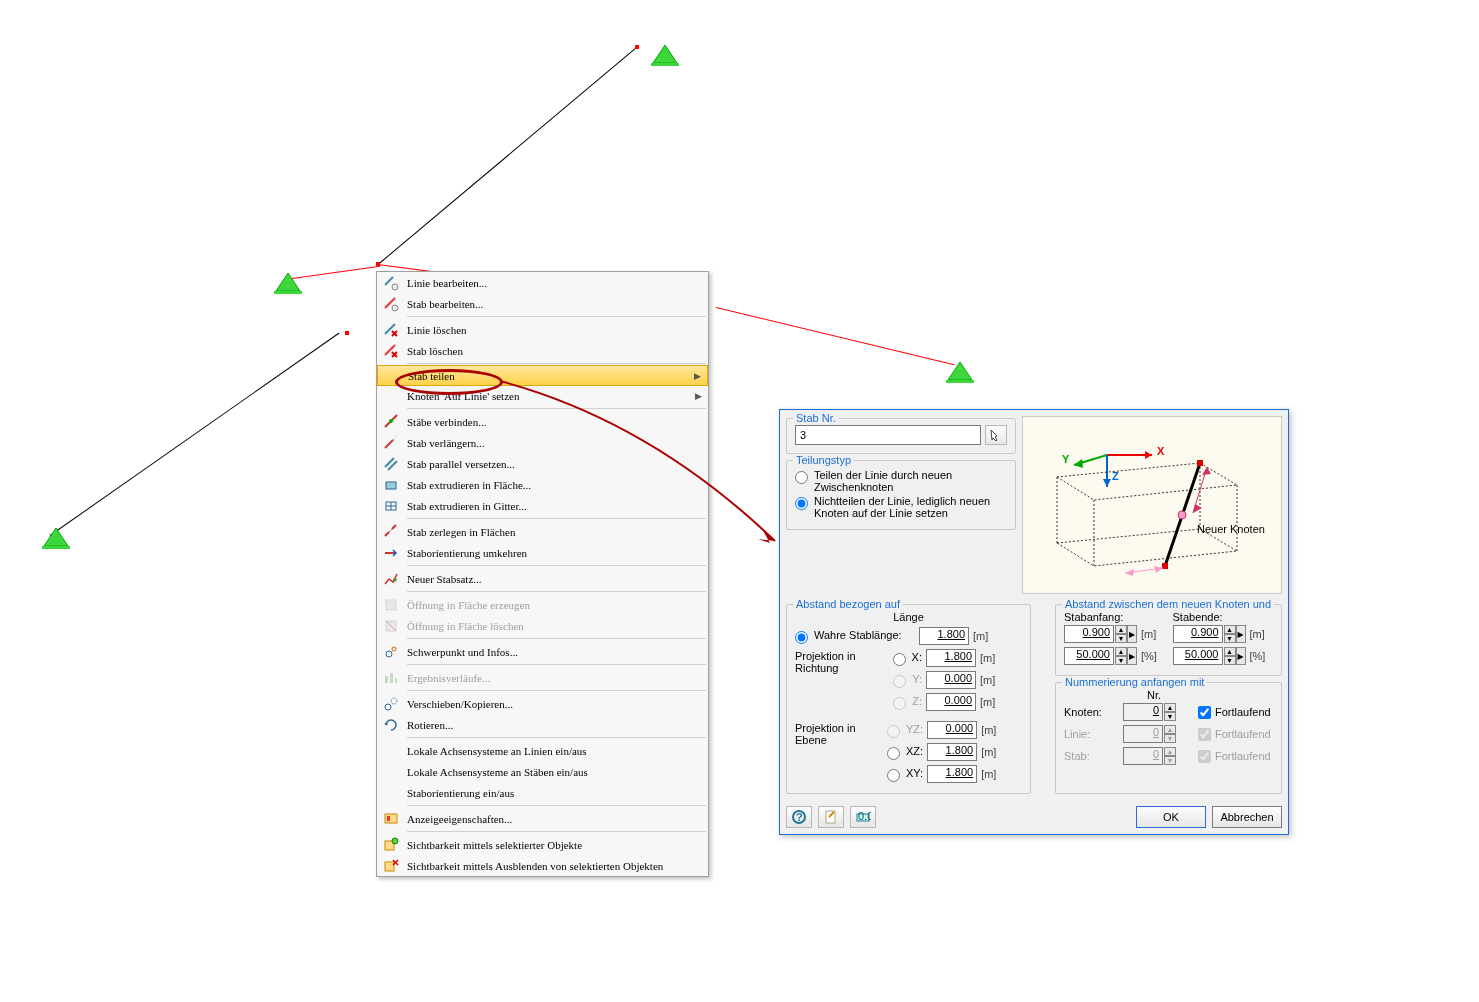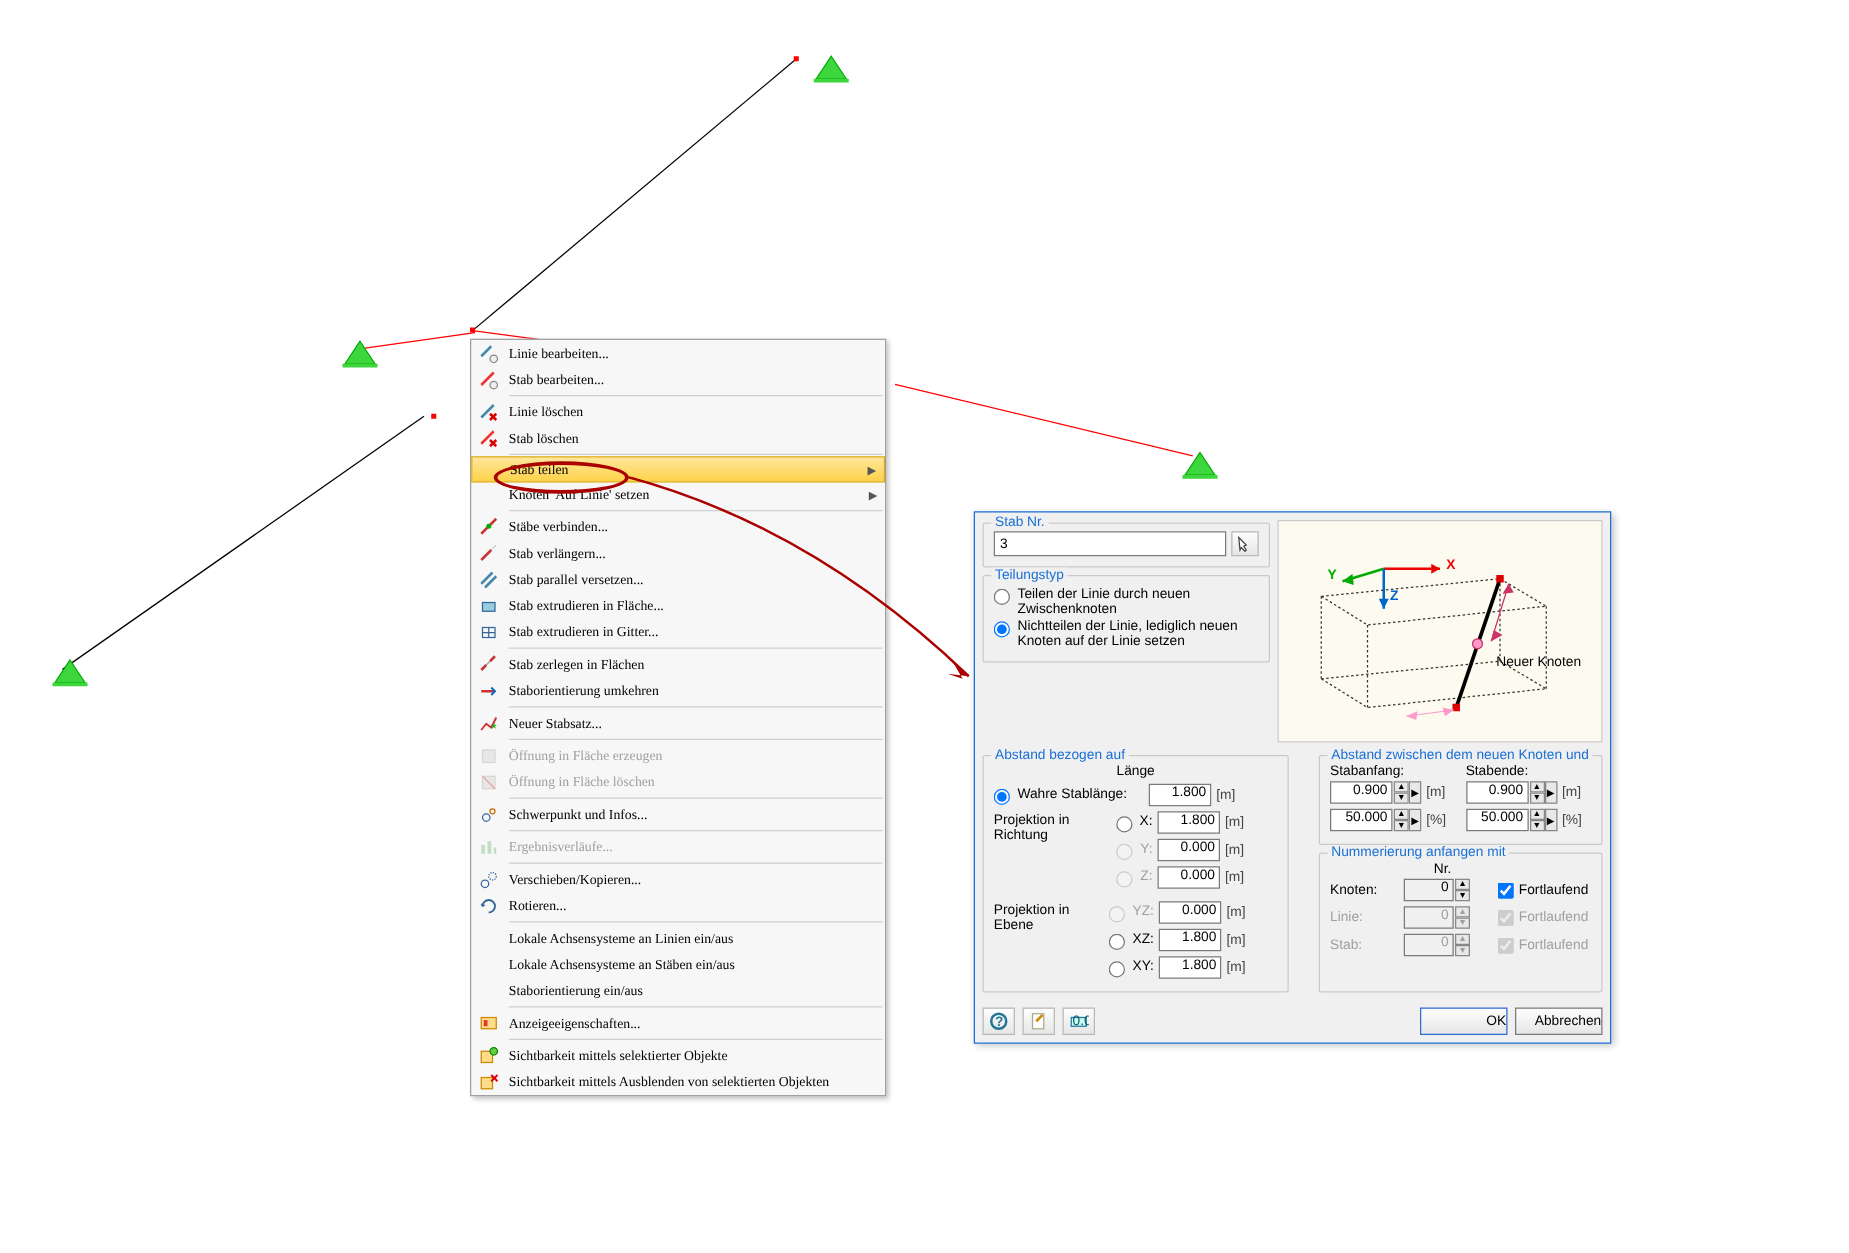--- a/index.html
+++ b/index.html
@@ -31,28 +31,28 @@
 .grp .gt{position:absolute;top:-7px;left:6px;background:#f0f0f0;padding:0 3px;color:#1a6fd6;}
 .toprow{display:flex;gap:6px;align-items:flex-start;}
 .leftcol{width:230px;display:flex;flex-direction:column;}
 .preview{flex:1;height:178px;border:1px solid #c9c9c9;background:#fdfbef;display:flex;align-items:center;justify-content:center;}
 .inp{height:20px;border:1px solid #7a7a7a;background:#fff;padding:0 4px;color:#000;}
 .radio{display:flex;align-items:flex-start;gap:6px;margin:2px 0;}
 .radio input{margin-top:2px;}
 .abrow{display:flex;align-items:center;height:22px;gap:4px;}
 .abrow .u{width:20px;color:#444;}
 .numinp{display:flex;align-items:center;}
-.numinp .box{width:50px;height:18px;border:1px solid #7a7a7a;background:#fff;text-align:right;padding:0 3px;}
+.numinp .box{width:50px;height:18px;border:1px solid #7a7a7a;background:#fff;text-align:right;padding:0 3px;text-decoration:underline;}
 .numinp .spin{display:flex;flex-direction:column;margin-left:1px;}
 .numinp .spin div{width:12px;height:9px;border:1px solid #888;background:#e8e8e8;font-size:7px;line-height:7px;text-align:center;}
 .midsplit{display:flex;gap:24px;}
 .midsplit>div{flex:1;}
 .btnbar{display:flex;align-items:center;padding:6px;gap:6px;}
 .btnbar .sp{flex:1;}
-.btn{min-width:70px;height:22px;border:1px solid #7a7a7a;background:linear-gradient(#fdfdfd,#e6e6e6);text-align:right;line-height:20px;}
+.btn{min-width:70px;height:22px;border:1px solid #7a7a7a;background:linear-gradient(#fdfdfd,#e6e6e6);text-align:center;line-height:20px;}
 .btn.primary{border:1px solid #2d6cd3;}
 .iconbtn{width:26px;height:22px;border:1px solid #b8b8b8;background:linear-gradient(#fdfdfd,#e6e6e6);display:flex;align-items:center;justify-content:center;}
 .chk{display:flex;align-items:center;gap:4px;}
 .sgrey{color:#a0a0a0;}
 .smicon svg{width:16px;height:16px;}
 </style>
 </head>
 <body>
 
 <div class="canvas">

